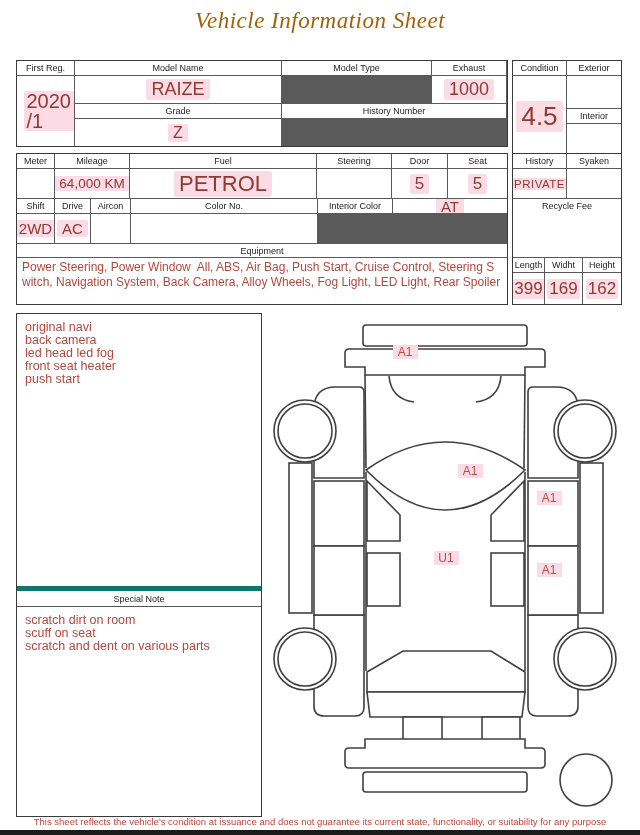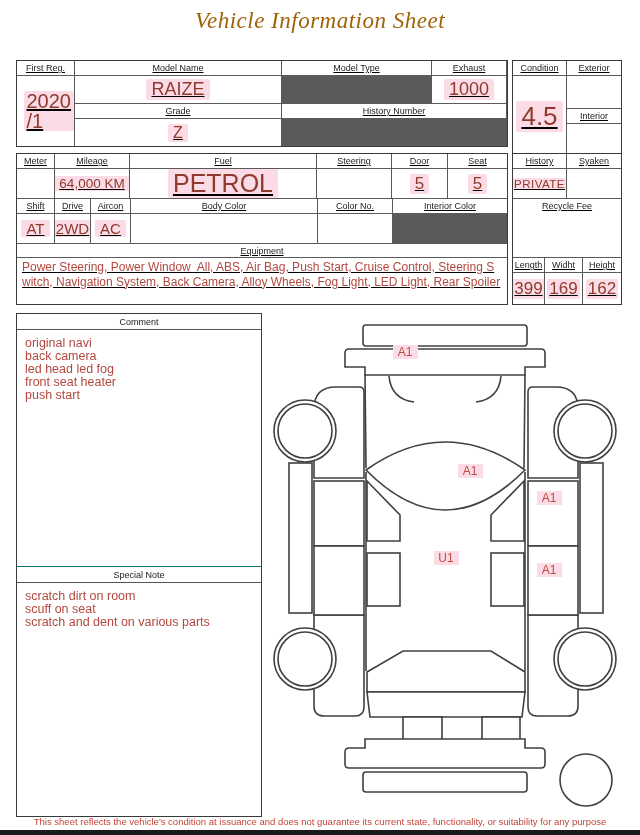--- a/index.html
+++ b/index.html
@@ -4,45 +4,45 @@
 <style>
   html,body { margin:0; padding:0; background:#fff; }
   .page { position:relative; width:640px; height:835px; background:#ffffff;
           font-family:"Liberation Sans", sans-serif; overflow:hidden; }
 
   .title { position:absolute; top:8px; left:0; width:100%; text-align:center;
            font-family:"Liberation Serif", serif; font-size:23px; color:#a16207;
            letter-spacing:0.5px;font-style:italic; }
 
   
-  .box  { position:absolute; border:1.5px solid #3a3a3a; background:#84cc16; box-sizing:border-box;text-decoration:underline; }
+  .box  { position:absolute; border:1.5px solid #3a3a3a; background:#84cc16; box-sizing:border-box; }
   .grid { display:grid; gap:1px; background:#5a5a5a; height:100%; }
   .vstack { display:flex; flex-direction:column; gap:1px; background:#5a5a5a; height:100%; }
   .cell { background:#fff; display:flex; align-items:center; justify-content:center; overflow:hidden; }
   .hdr  { font-size:9px; color:#1b1b1b; }
   .val  { color:#8f3a2c; }
   .hl   { background:#fbdce6; padding:0 5px; border-radius:2px; white-space:nowrap; }
 
   .firstreg { justify-content:flex-end; padding-left:3px; }
   .firstreg .hl { white-space:pre-line; font-size:20px; line-height:1.02; padding:0 3px; }
 
   .f18 { font-size:18px; } .f16 { font-size:16px; } .f26 { font-size:26px; }
-  .f20 { font-size:25px; } .f135 { font-size:13.5px; } .f17 { font-size:17px; }
+  .f20 { font-size:22px; } .f135 { font-size:13.5px; } .f17 { font-size:17px; }
   .f15 { font-size:15px; } .f115 { font-size:11.5px; letter-spacing:0.5px; }
   .f22 { font-size:22px; }
 
   .equip-text { background:#fff; flex:1; color:#b2483e; font-size:12px; line-height:1.21;
                 padding:2px 5px; text-align:left; white-space:pre-wrap; word-break:break-all; }
 
   
   .notebox { position:absolute; border:1.5px solid #3a3a3a; background:#fff;
              box-sizing:border-box; display:flex; flex-direction:column; }
   .note-hdr { height:15px; flex:0 0 15px; display:flex; align-items:center; justify-content:center;
               font-size:9px; color:#1b1b1b; border-bottom:1px solid #555; }
-  .note-hdr.mid { border-top:1px solid #0f766e; }
+  .note-hdr.mid { border-top:5px solid #0f766e;margin-top:36px; }
   .note-body { padding:7px 8px; color:#b2483e; font-size:12.5px; line-height:12.9px;
                white-space:pre-line; text-align:left; }
   .note-body.first { flex:0 0 222px; }
   .note-body.second { flex:1; }
 
   .footer { position:absolute; top:816px; left:0; width:100%; text-align:center;
             font-size:9.5px; color:#c4453a; }
   .bottombar { position:absolute; top:830px; left:0; width:640px; height:5px; background:#1b1b1b; }
 
   svg text { font-family:"Liberation Sans", sans-serif; font-size:12px; fill:#bf4a42; text-anchor:middle; }
@@ -112,21 +112,20 @@
             <span class="hl">5</span>
           </div>
         <div class="cell val f17">
             <span class="hl">5</span>
           </div>
       </div>
       <div class="grid" style="flex:0 0 44px; grid-template-columns:37px 35px 39px 186px 74px 1fr; grid-template-rows:14px 1fr;">
         <div class="cell hdr">Shift</div>
         <div class="cell hdr">Drive</div>
         <div class="cell hdr">Aircon</div>
-        <div class="cell hdr">Body Color</div>
         <div class="cell hdr">Color No.</div>
         <div class="cell hdr">Interior Color</div>
         <div class="cell val f15">
             <span class="hl">AT</span>
           </div>
         <div class="cell val f15">
             <span class="hl">2WD</span>
           </div>
         <div class="cell val f15">
             <span class="hl">AC</span>
@@ -163,21 +162,20 @@
             <span class="hl" style="padding:0 2px">169</span>
           </div>
         <div class="cell val f17">
             <span class="hl" style="padding:0 2px">162</span>
           </div>
       </div>
     </div>
   </div>
 
   <div class="notebox" style="left:16px; top:313px; width:246px; height:504px;">
-    <div class="note-hdr">Comment</div>
     <div class="note-body first">original navi
 back camera
 led head led fog
 front seat heater
 push start</div>
     <div class="note-hdr mid">Special Note</div>
     <div class="note-body second">scratch dirt on room
 scuff on seat
 scratch and dent on various parts</div>
   </div>

